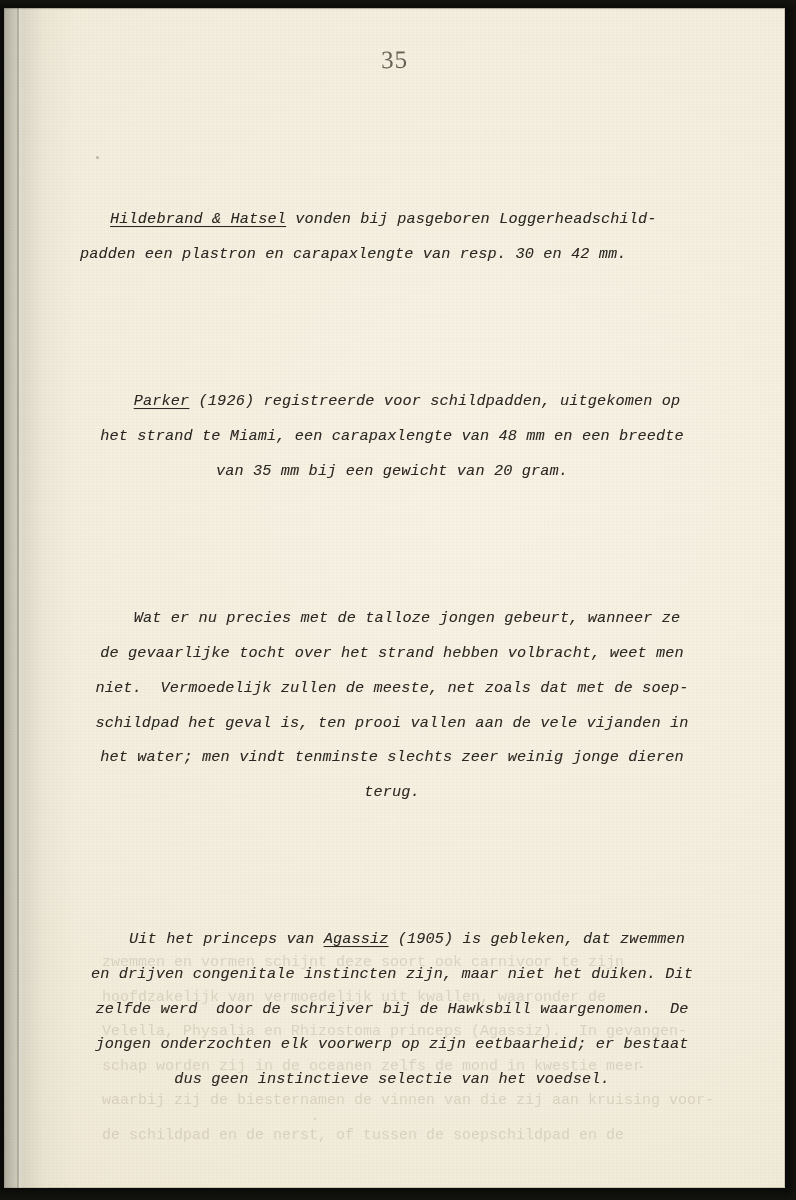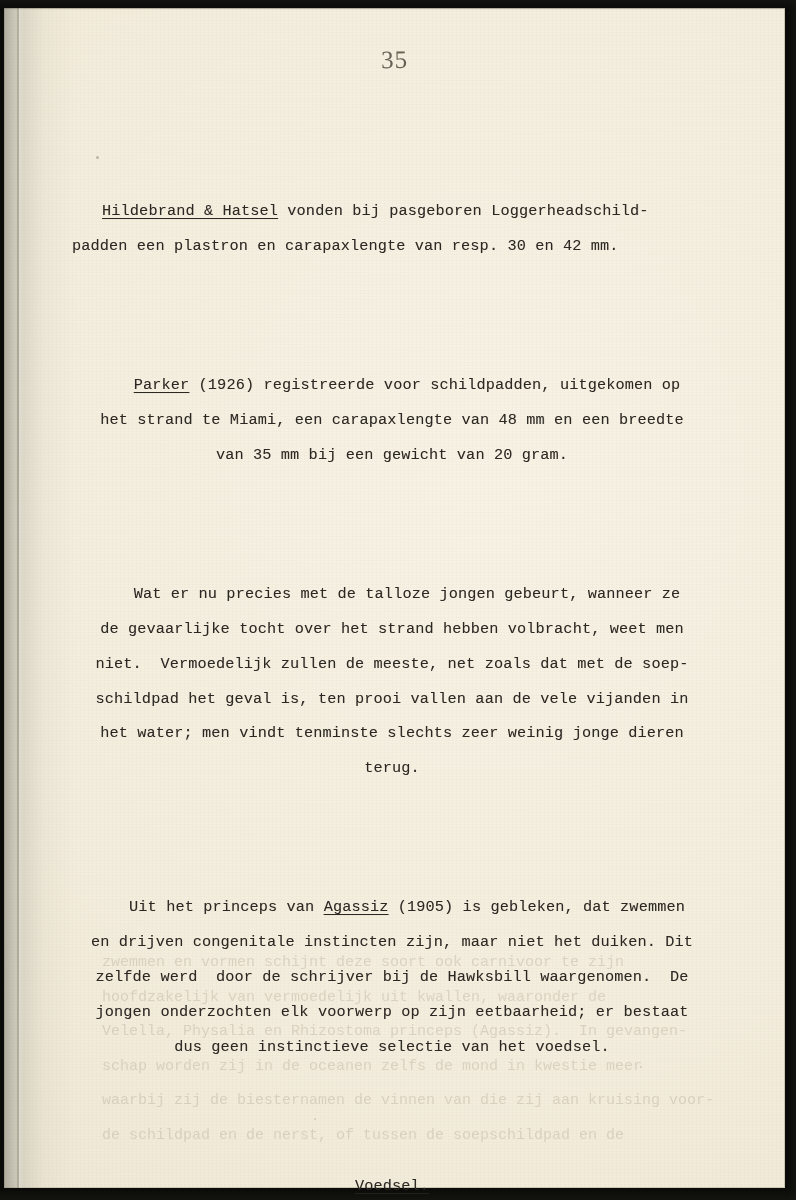--- a/index.html
+++ b/index.html
@@ -124,22 +124,23 @@
     width: 640px;
     font-family: "Liberation Mono", "DejaVu Sans Mono", monospace;
     font-size: 15.2px;
     line-height: 34.8px;
     color: #2b2722;
     letter-spacing: 0.15px;
     white-space: pre-wrap;
   }
 
   .para {
-    margin: 0;
+    margin: 8px;
     text-indent: 0;
+    font-style: italic;
   }
   .para + .para { margin-top: 0; text-align: center; }
 
   .indent { display: inline-block; width: 3.3ch; }
 
   .u {
     text-decoration: underline;
     text-decoration-thickness: 1.4px;
     text-underline-offset: 3px;
   }

